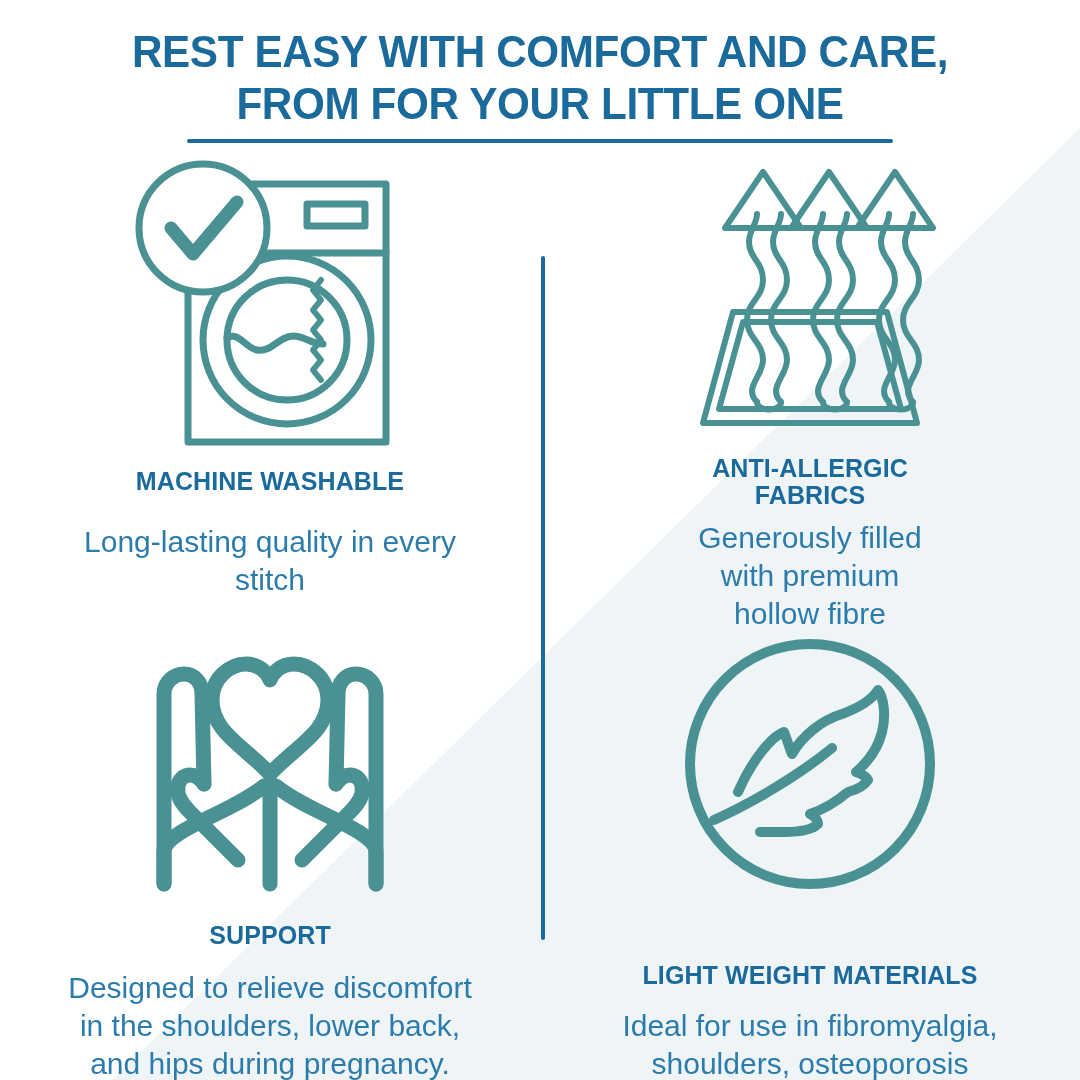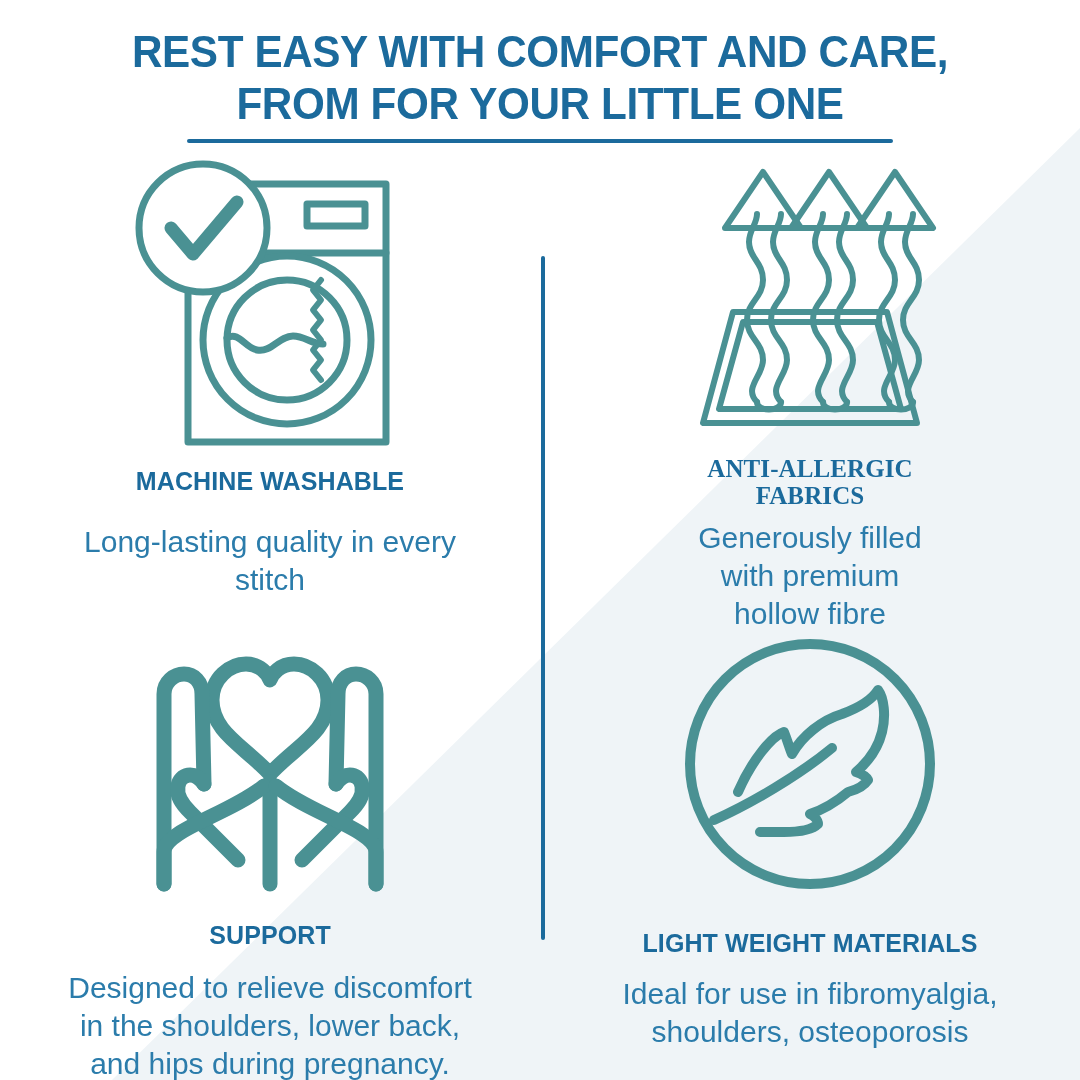--- a/index.html
+++ b/index.html
@@ -118,29 +118,29 @@
     text-align: center;
     white-space: pre-line;
   }
 
   
   #cell-machine-washable .feature-icon { height: 290px; }
   #cell-machine-washable .feature-title { margin-top: 18px; }
   #cell-machine-washable .feature-desc { margin-top: 28px; }
 
   #cell-anti-allergic .feature-icon { height: 275px; }
-  #cell-anti-allergic .feature-title { margin-top: 20px; font-family: Liberation Serif, serif; }
+  #cell-anti-allergic .feature-title { margin-top: 20px; }
   #cell-anti-allergic .feature-desc { margin-top: 10px; }
 
   #cell-support .feature-icon { height: 288px; margin-top: 14px; }
   #cell-support .feature-title { }
   #cell-support .feature-desc { margin-top: 20px; }
 
   #cell-light-weight .feature-icon { height: 288px; margin-top: 14px; }
-  #cell-light-weight .feature-title { margin-top: 8px; }
+  #cell-light-weight .feature-title { margin-top: 40px; }
   #cell-light-weight .feature-desc { margin-top: 18px; }
 </style>
 </head>
 <body>
 
 <svg id="bg-diagonal" viewBox="0 0 1080 1080" xmlns="http://www.w3.org/2000/svg">
   <polygon points="1080,128 1080,1080 112,1080" fill="#eff4f7"></polygon>
 </svg>
 
 <div id="page">

